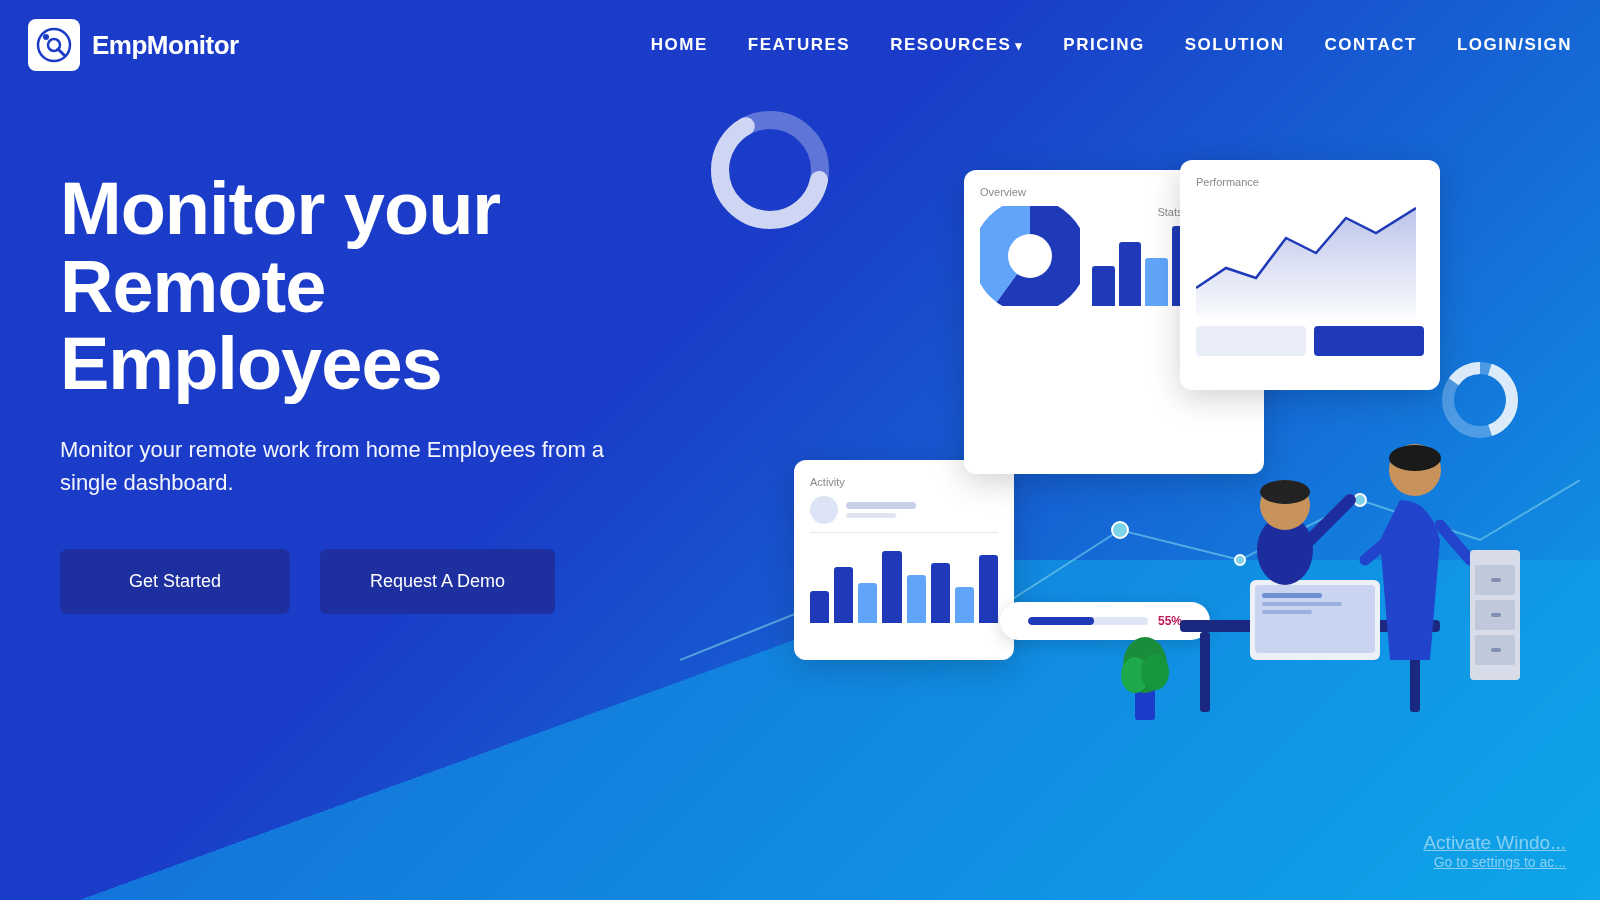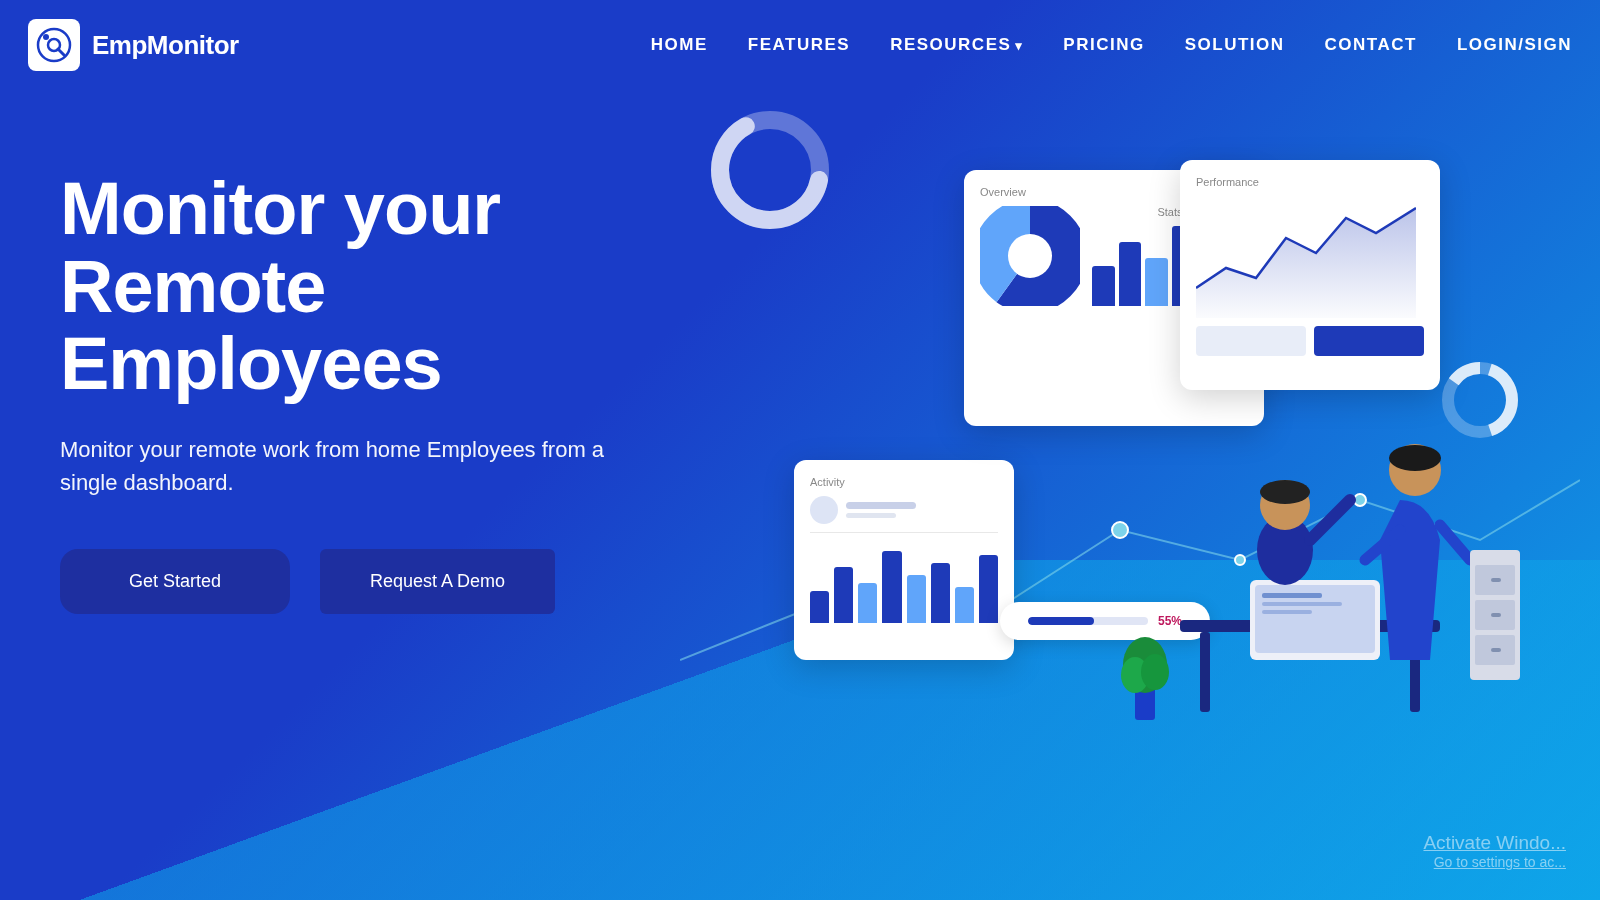--- a/index.html
+++ b/index.html
@@ -147,21 +147,21 @@
       align-items: center;
     }
 
     .btn-get-started {
       background: #1e2fa0;
       color: white;
       border: none;
       padding: 22px 28px;
       font-size: 18px;
       font-weight: 500;
-      border-radius: 18px;
+      border-radius: 8px;
       cursor: pointer;
       min-width: 230px;
     }
 
     .btn-request-demo {
       background: #1e2fa0;
       color: white;
       border: none;
       padding: 22px 50px;
       font-size: 18px;
@@ -203,21 +203,21 @@
     .card-1 {
       width: 220px;
       height: 200px;
       bottom: 120px;
       left: 10px;
     }
 
     
     .card-2 {
       width: 300px;
-      height: 256px;
+      height: 304px;
       top: 40px;
       left: 180px;
     }
 
     
     .card-3 {
       width: 260px;
       height: 230px;
       top: 30px;
       right: 100px;

